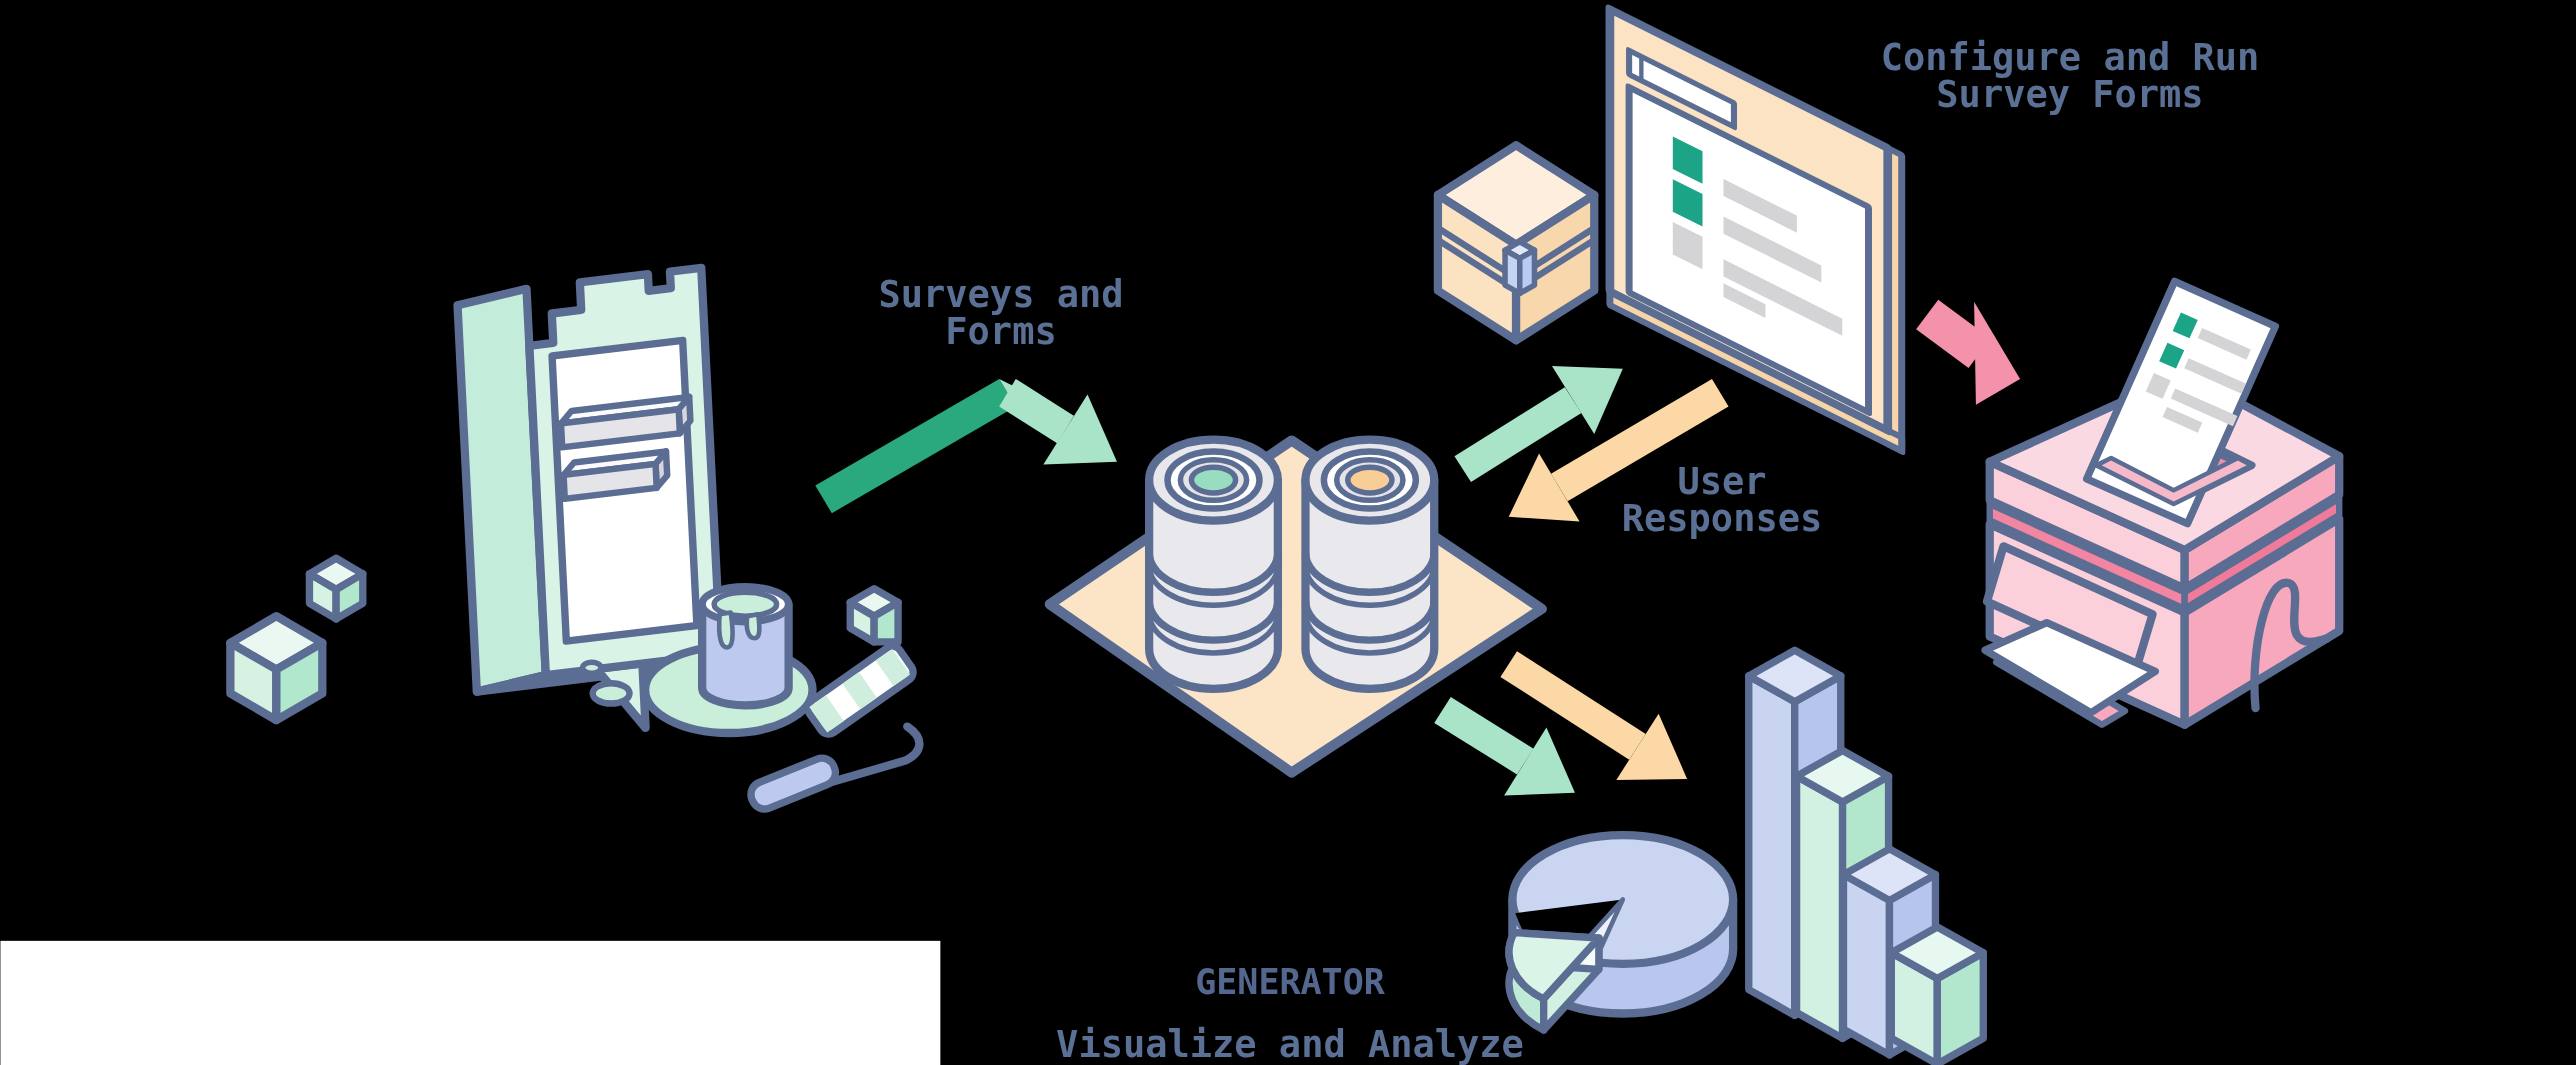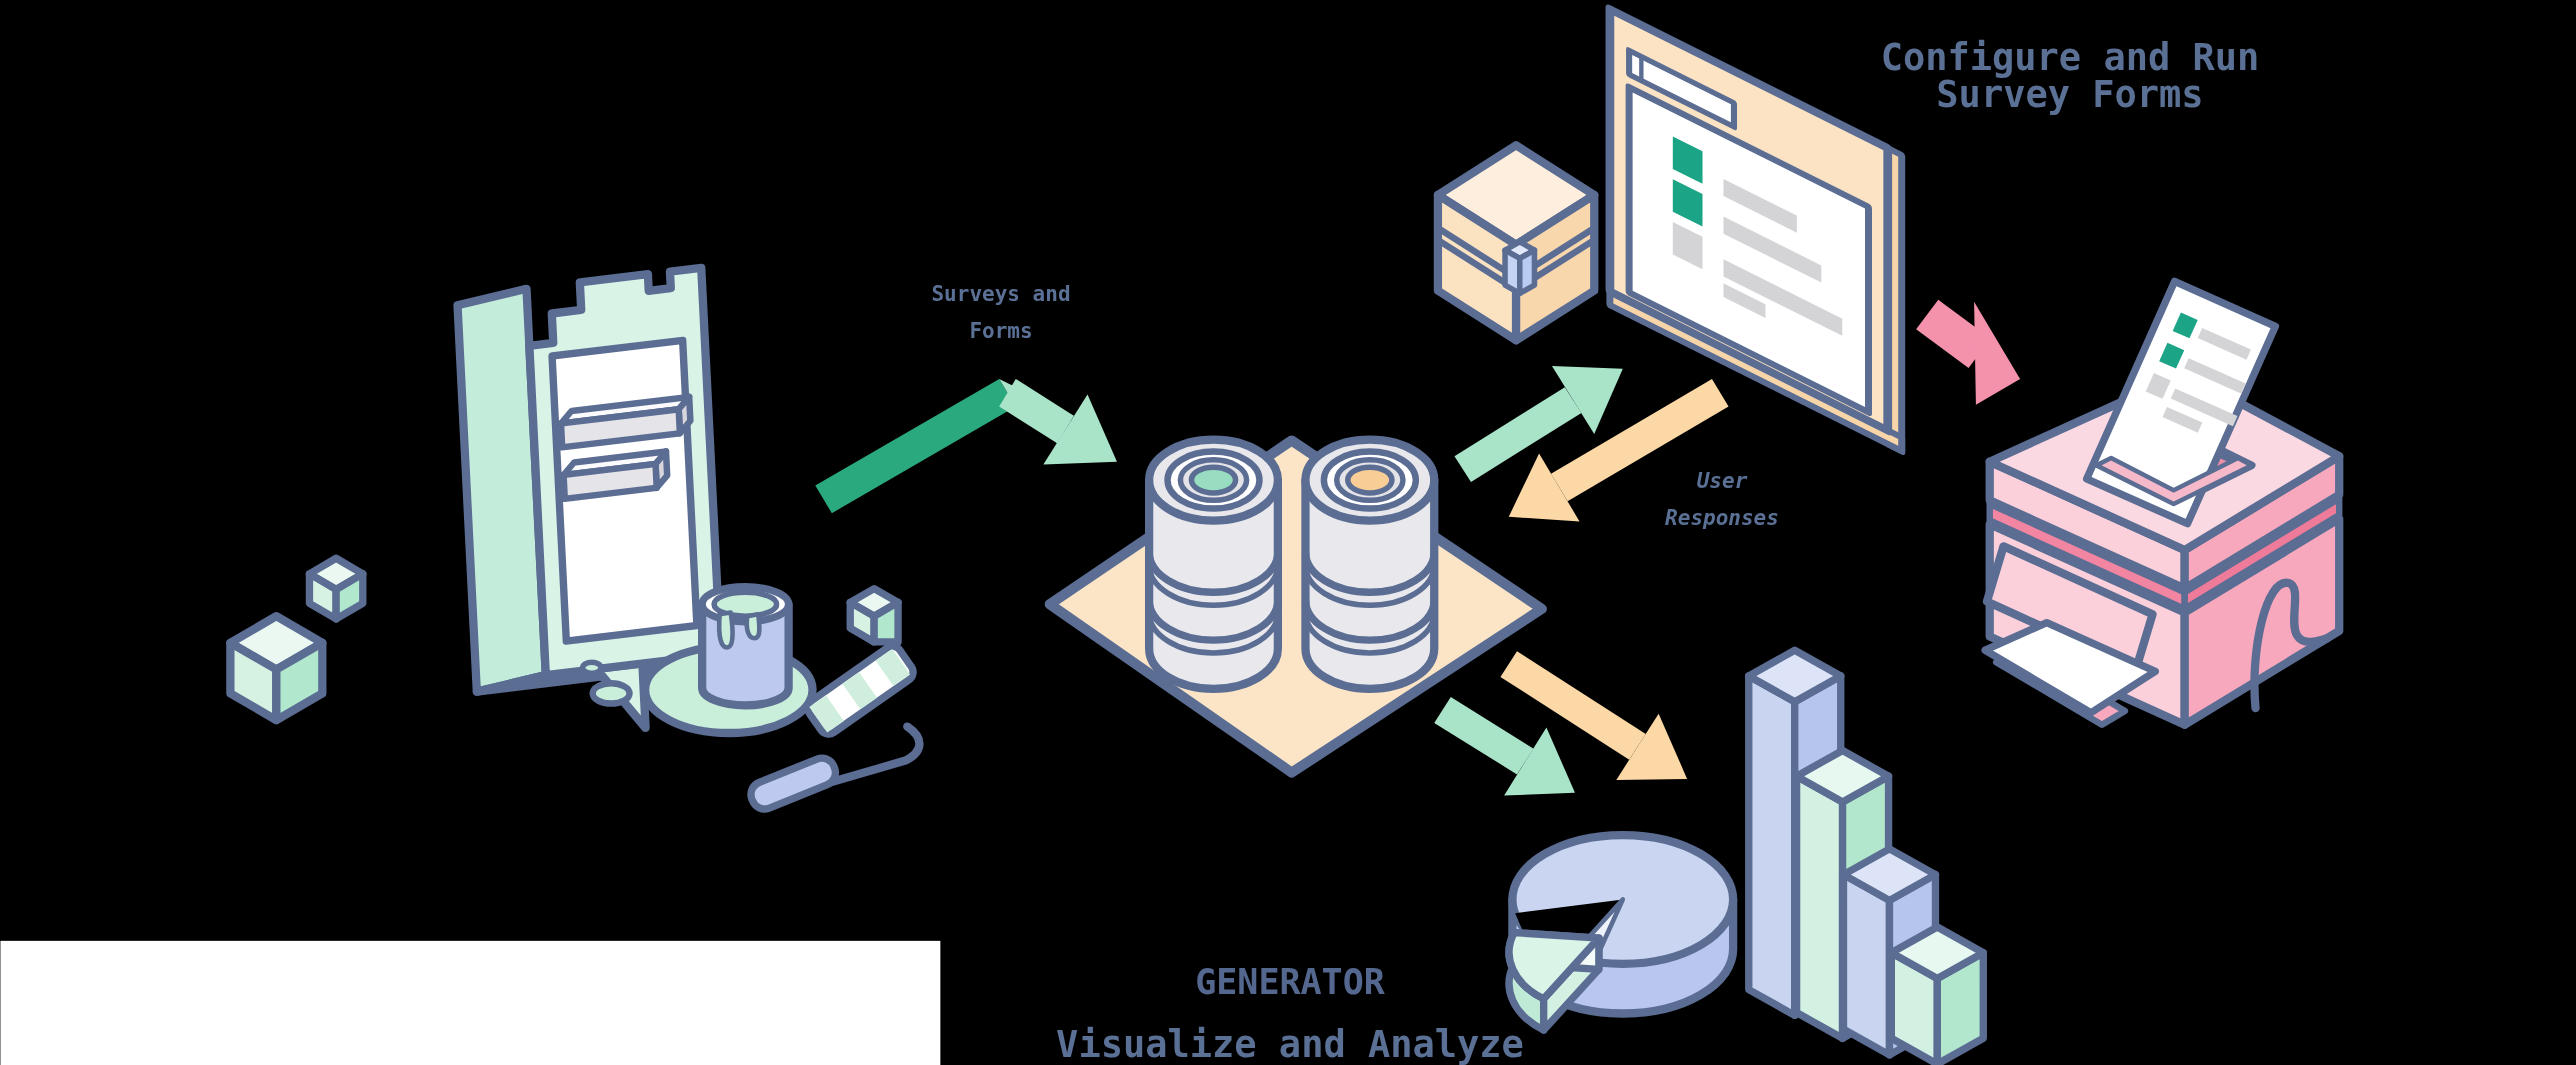--- a/index.html
+++ b/index.html
@@ -3,21 +3,21 @@
 <meta charset="utf-8">
 <style>
   html,body{margin:0;padding:0;background:#000;}
   #stage{position:relative;width:2576px;height:1065px;background:#000;overflow:hidden;
          font-family:"DejaVu Sans Mono","Liberation Mono",monospace;}
   #art{position:absolute;left:0;top:0;}
   .label{position:absolute;transform:translateX(-50%);text-align:center;white-space:pre-line;}
   .label .title{display:block;font-weight:bold;font-size:35px;line-height:42px;color:#54688f;letter-spacing:0px;}
   .label .sub{display:block;font-weight:bold;font-size:37px;line-height:37px;color:#5b7095;margin-top:5.5px;}
   .edge-label{position:absolute;transform:translateX(-50%);text-align:center;white-space:pre-line;
-              font-weight:bold;font-size:21px;line-height:37px;color:#5b7095;}
+              font-weight:bold;font-size:37px;line-height:37px;color:#5b7095;}
 </style>
 </head>
 <body>
 
 <div id="stage">
 
 <svg id="art" width="2576" height="1065" viewBox="0 0 2800 1158">
 
   <rect x="0" y="1023" width="1022" height="135" fill="#ffffff"></rect>
 
@@ -271,17 +271,17 @@
 
   <div class="label" style="left:1290px;top:944px;">
     <span class="title">GENERATOR</span>
     <span class="sub">Visualize and Analyze
 Results</span>
   </div>
 
   <div class="edge-label" style="left:1001px;top:276px;">Surveys and
 Forms</div>
 
-  <div class="edge-label" style="left:1722px;top:463px;font-style:italic;">User
+  <div class="edge-label" style="left:1722px;top:463px;">User
 Responses</div>
 
 </div>
 
 
 </body></html>

